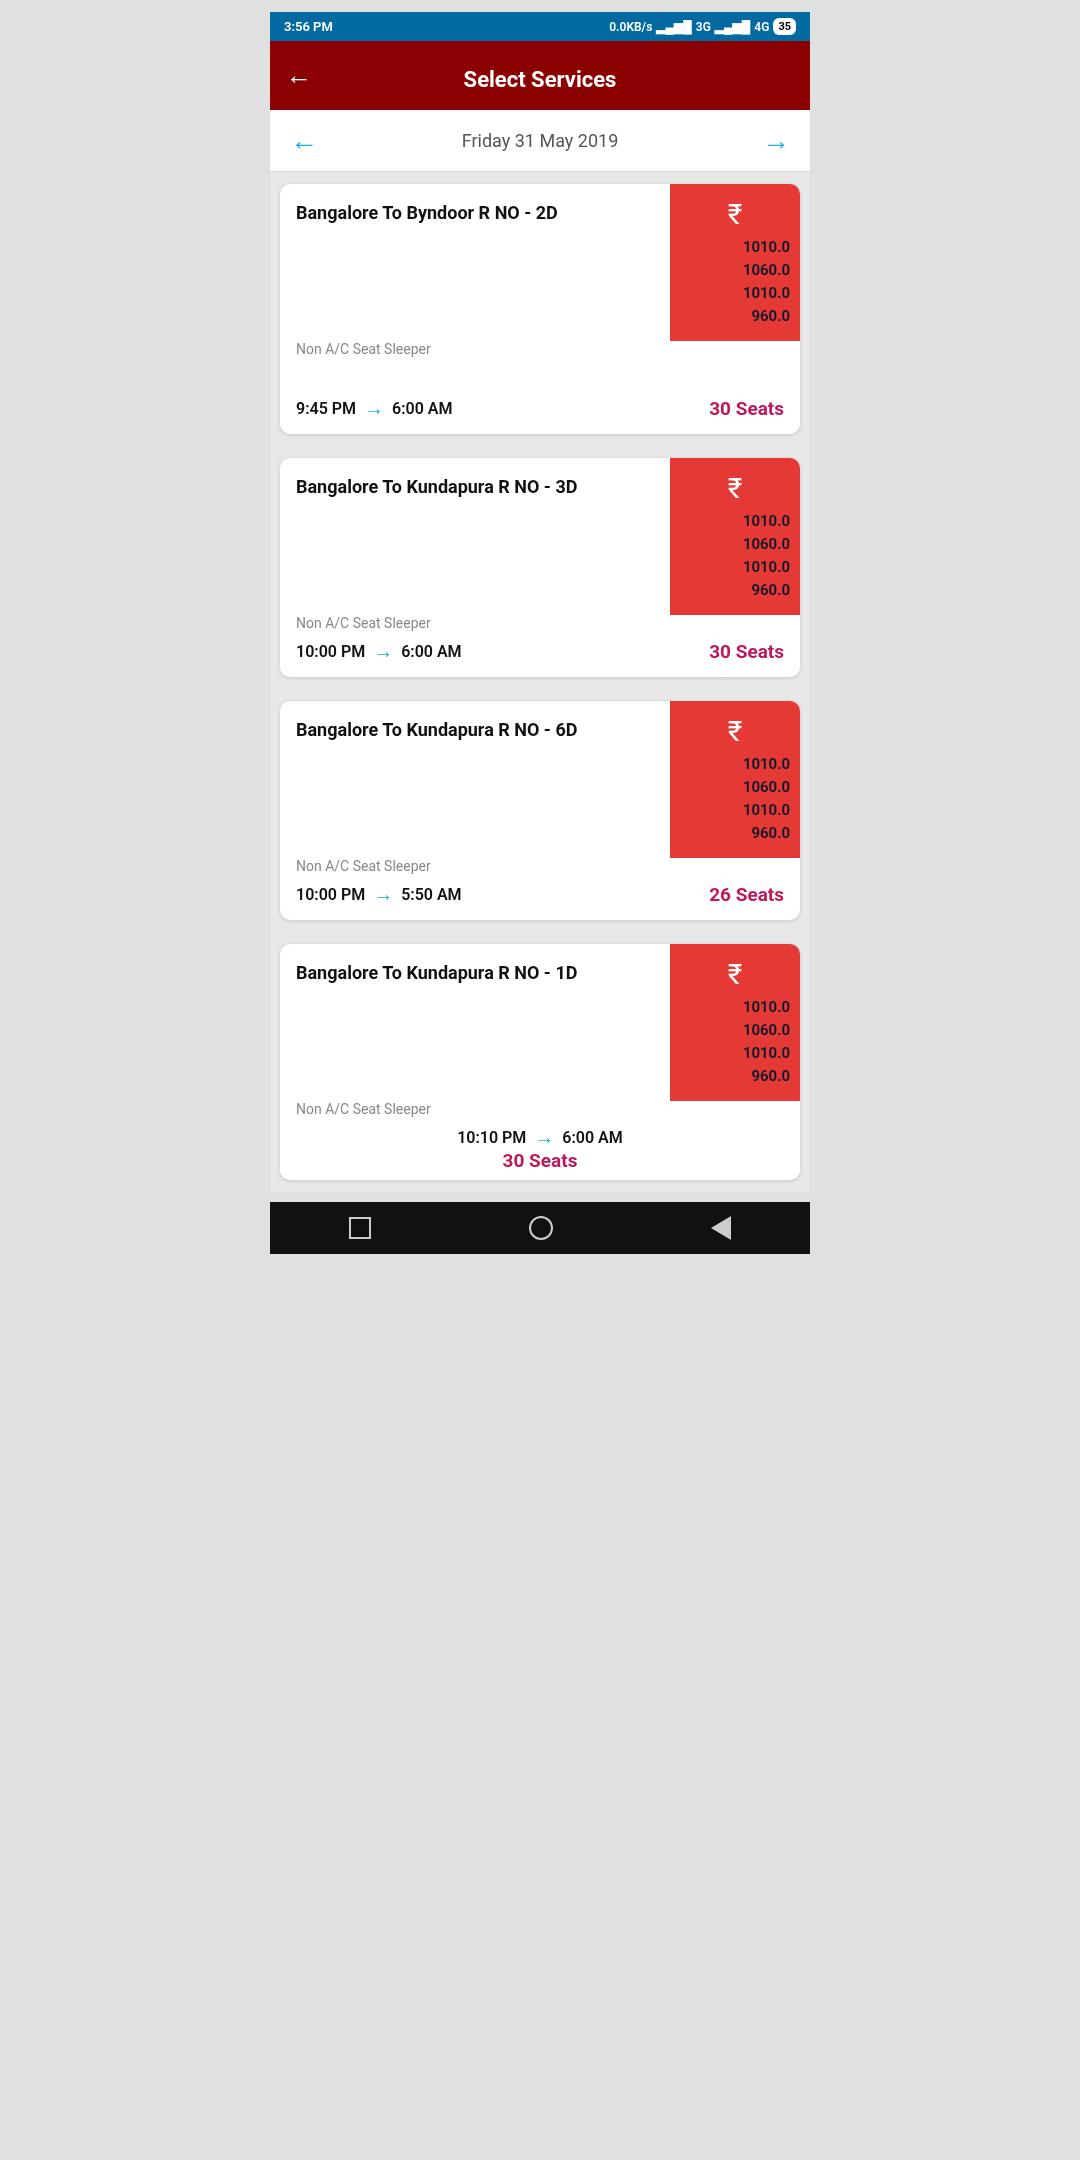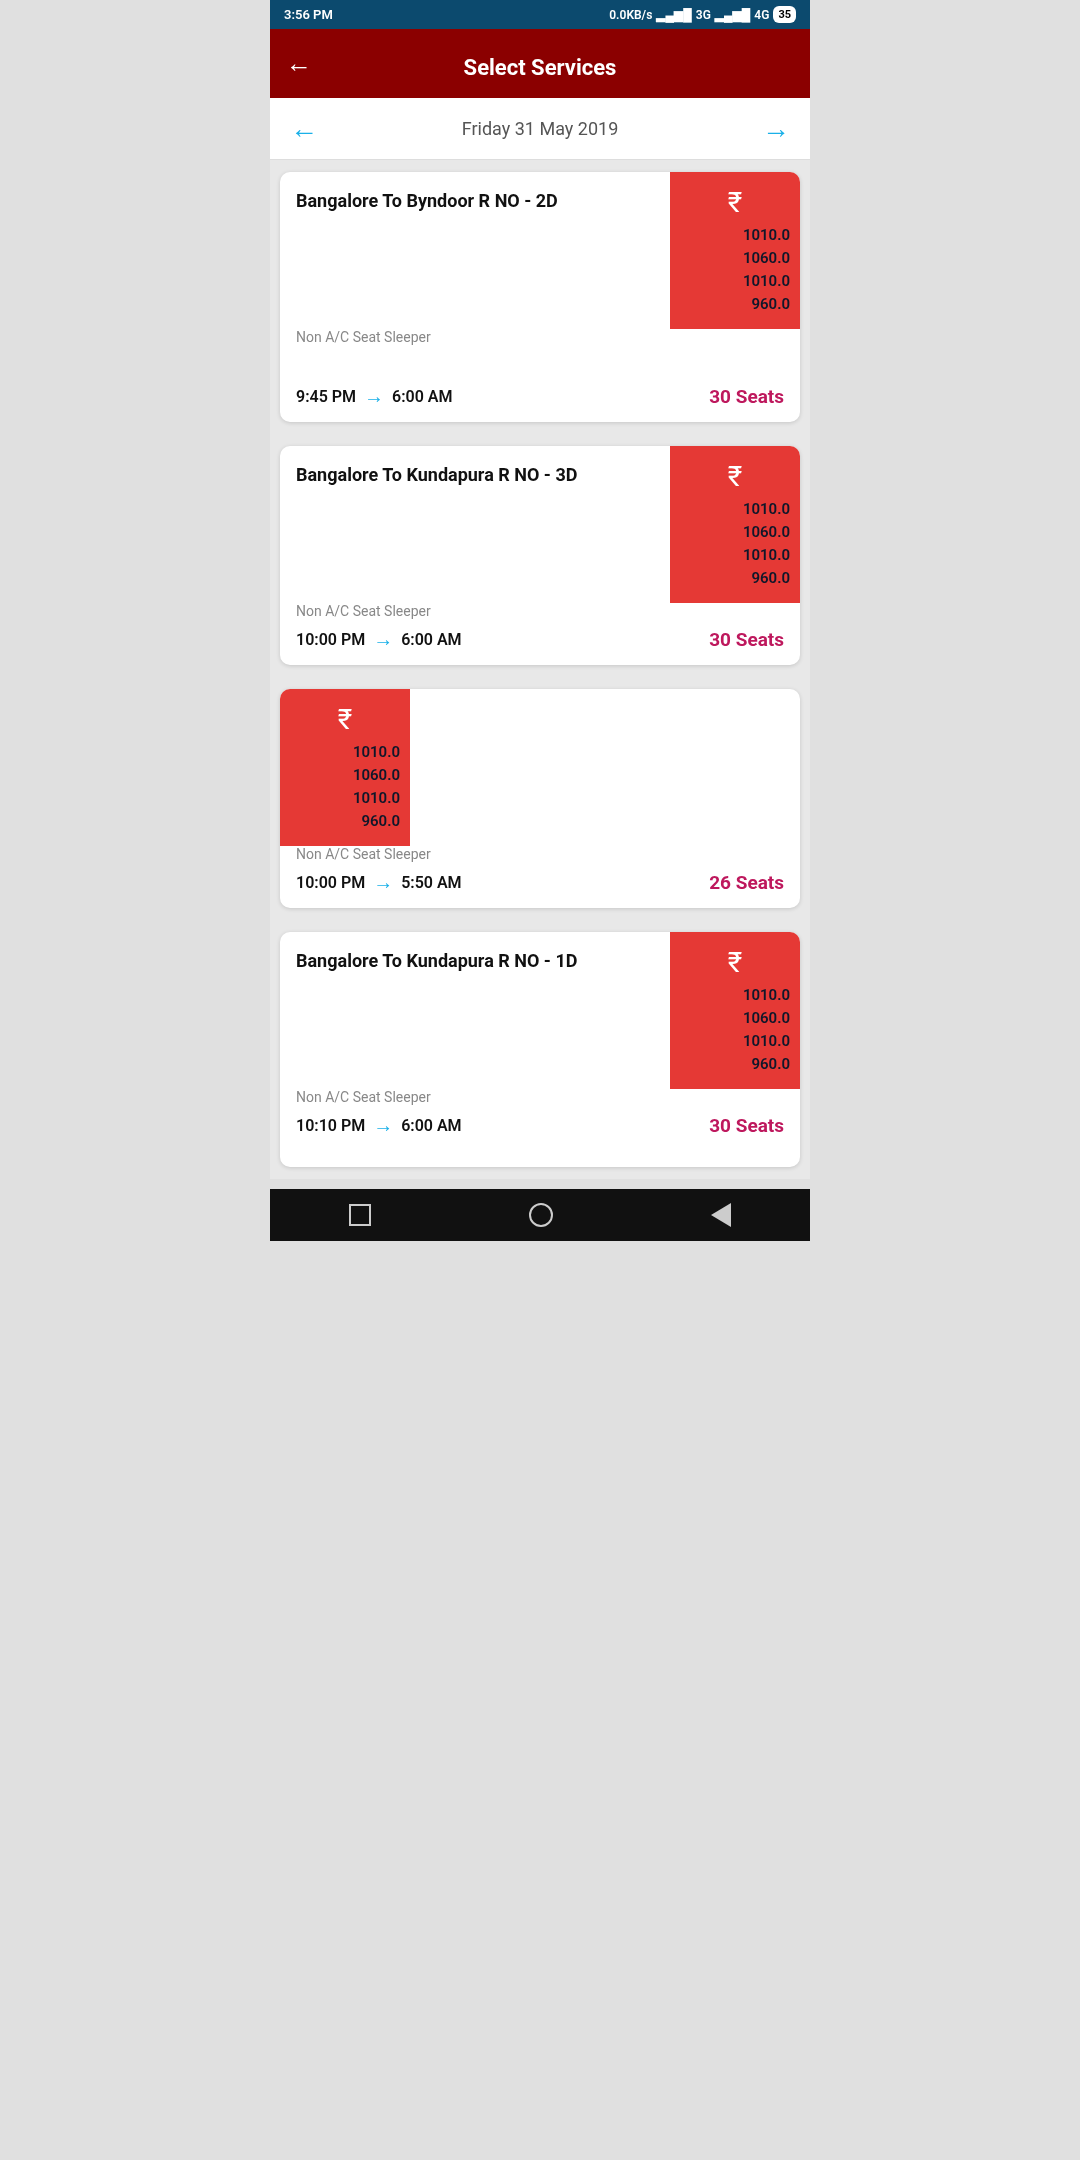--- a/index.html
+++ b/index.html
@@ -7,28 +7,29 @@
     body {
       font-family: 'Roboto', Arial, sans-serif;
       background: #e0e0e0;
       width: 540px;
       min-height: 1080px;
       margin: 0 auto;
     }
 
     
     .status-bar {
-      background: #0c4a6e;
+      background: #0369a1;
       color: #fff;
       display: flex;
       justify-content: space-between;
       align-items: center;
       padding: 6px 14px;
       font-size: 13px;
       font-weight: 600;
+      margin-top: 12px;
     }
     .status-right {
       display: flex;
       align-items: center;
       gap: 4px;
       font-size: 12px;
     }
     .battery {
       background: #fff;
       color: #000;
@@ -262,20 +263,23 @@
       <div class="card-time">
         <span>10:00 PM</span>
         <span class="arrow-right">→</span>
         <span>6:00 AM</span>
       </div>
       <div class="seats-text">30 Seats</div>
     </div>
   </div>
     <div class="service-card">
     <div class="card-top">
+      <div class="card-info">
+        <div class="card-title">Bangalore To Kundapura R NO - 6D</div>
+      </div>
       <div class="card-price-box">
         <div class="rupee-icon">₹</div>
         <div class="price-line">1010.0</div>
           <div class="price-line">1060.0</div>
           <div class="price-line">1010.0</div>
           <div class="price-line">960.0</div>
       </div>
     </div>
     <div style="padding: 0 16px 4px 16px;">
       <div class="card-type">Non A/C Seat Sleeper</div>
@@ -298,21 +302,21 @@
         <div class="rupee-icon">₹</div>
         <div class="price-line">1010.0</div>
           <div class="price-line">1060.0</div>
           <div class="price-line">1010.0</div>
           <div class="price-line">960.0</div>
       </div>
     </div>
     <div style="padding: 0 16px 4px 16px;">
       <div class="card-type">Non A/C Seat Sleeper</div>
     </div>
-    <div style="display:flex; justify-content:space-between; align-items:center; padding: 0 16px 30px 16px;">
+    <div style="display:flex; justify-content:space-between; align-items:center; padding: 0 16px 8px 16px; flex-direction: column;">
       <div class="card-time">
         <span>10:10 PM</span>
         <span class="arrow-right">→</span>
         <span>6:00 AM</span>
       </div>
       <div class="seats-text">30 Seats</div>
     </div>
   </div>
   </div>
 

